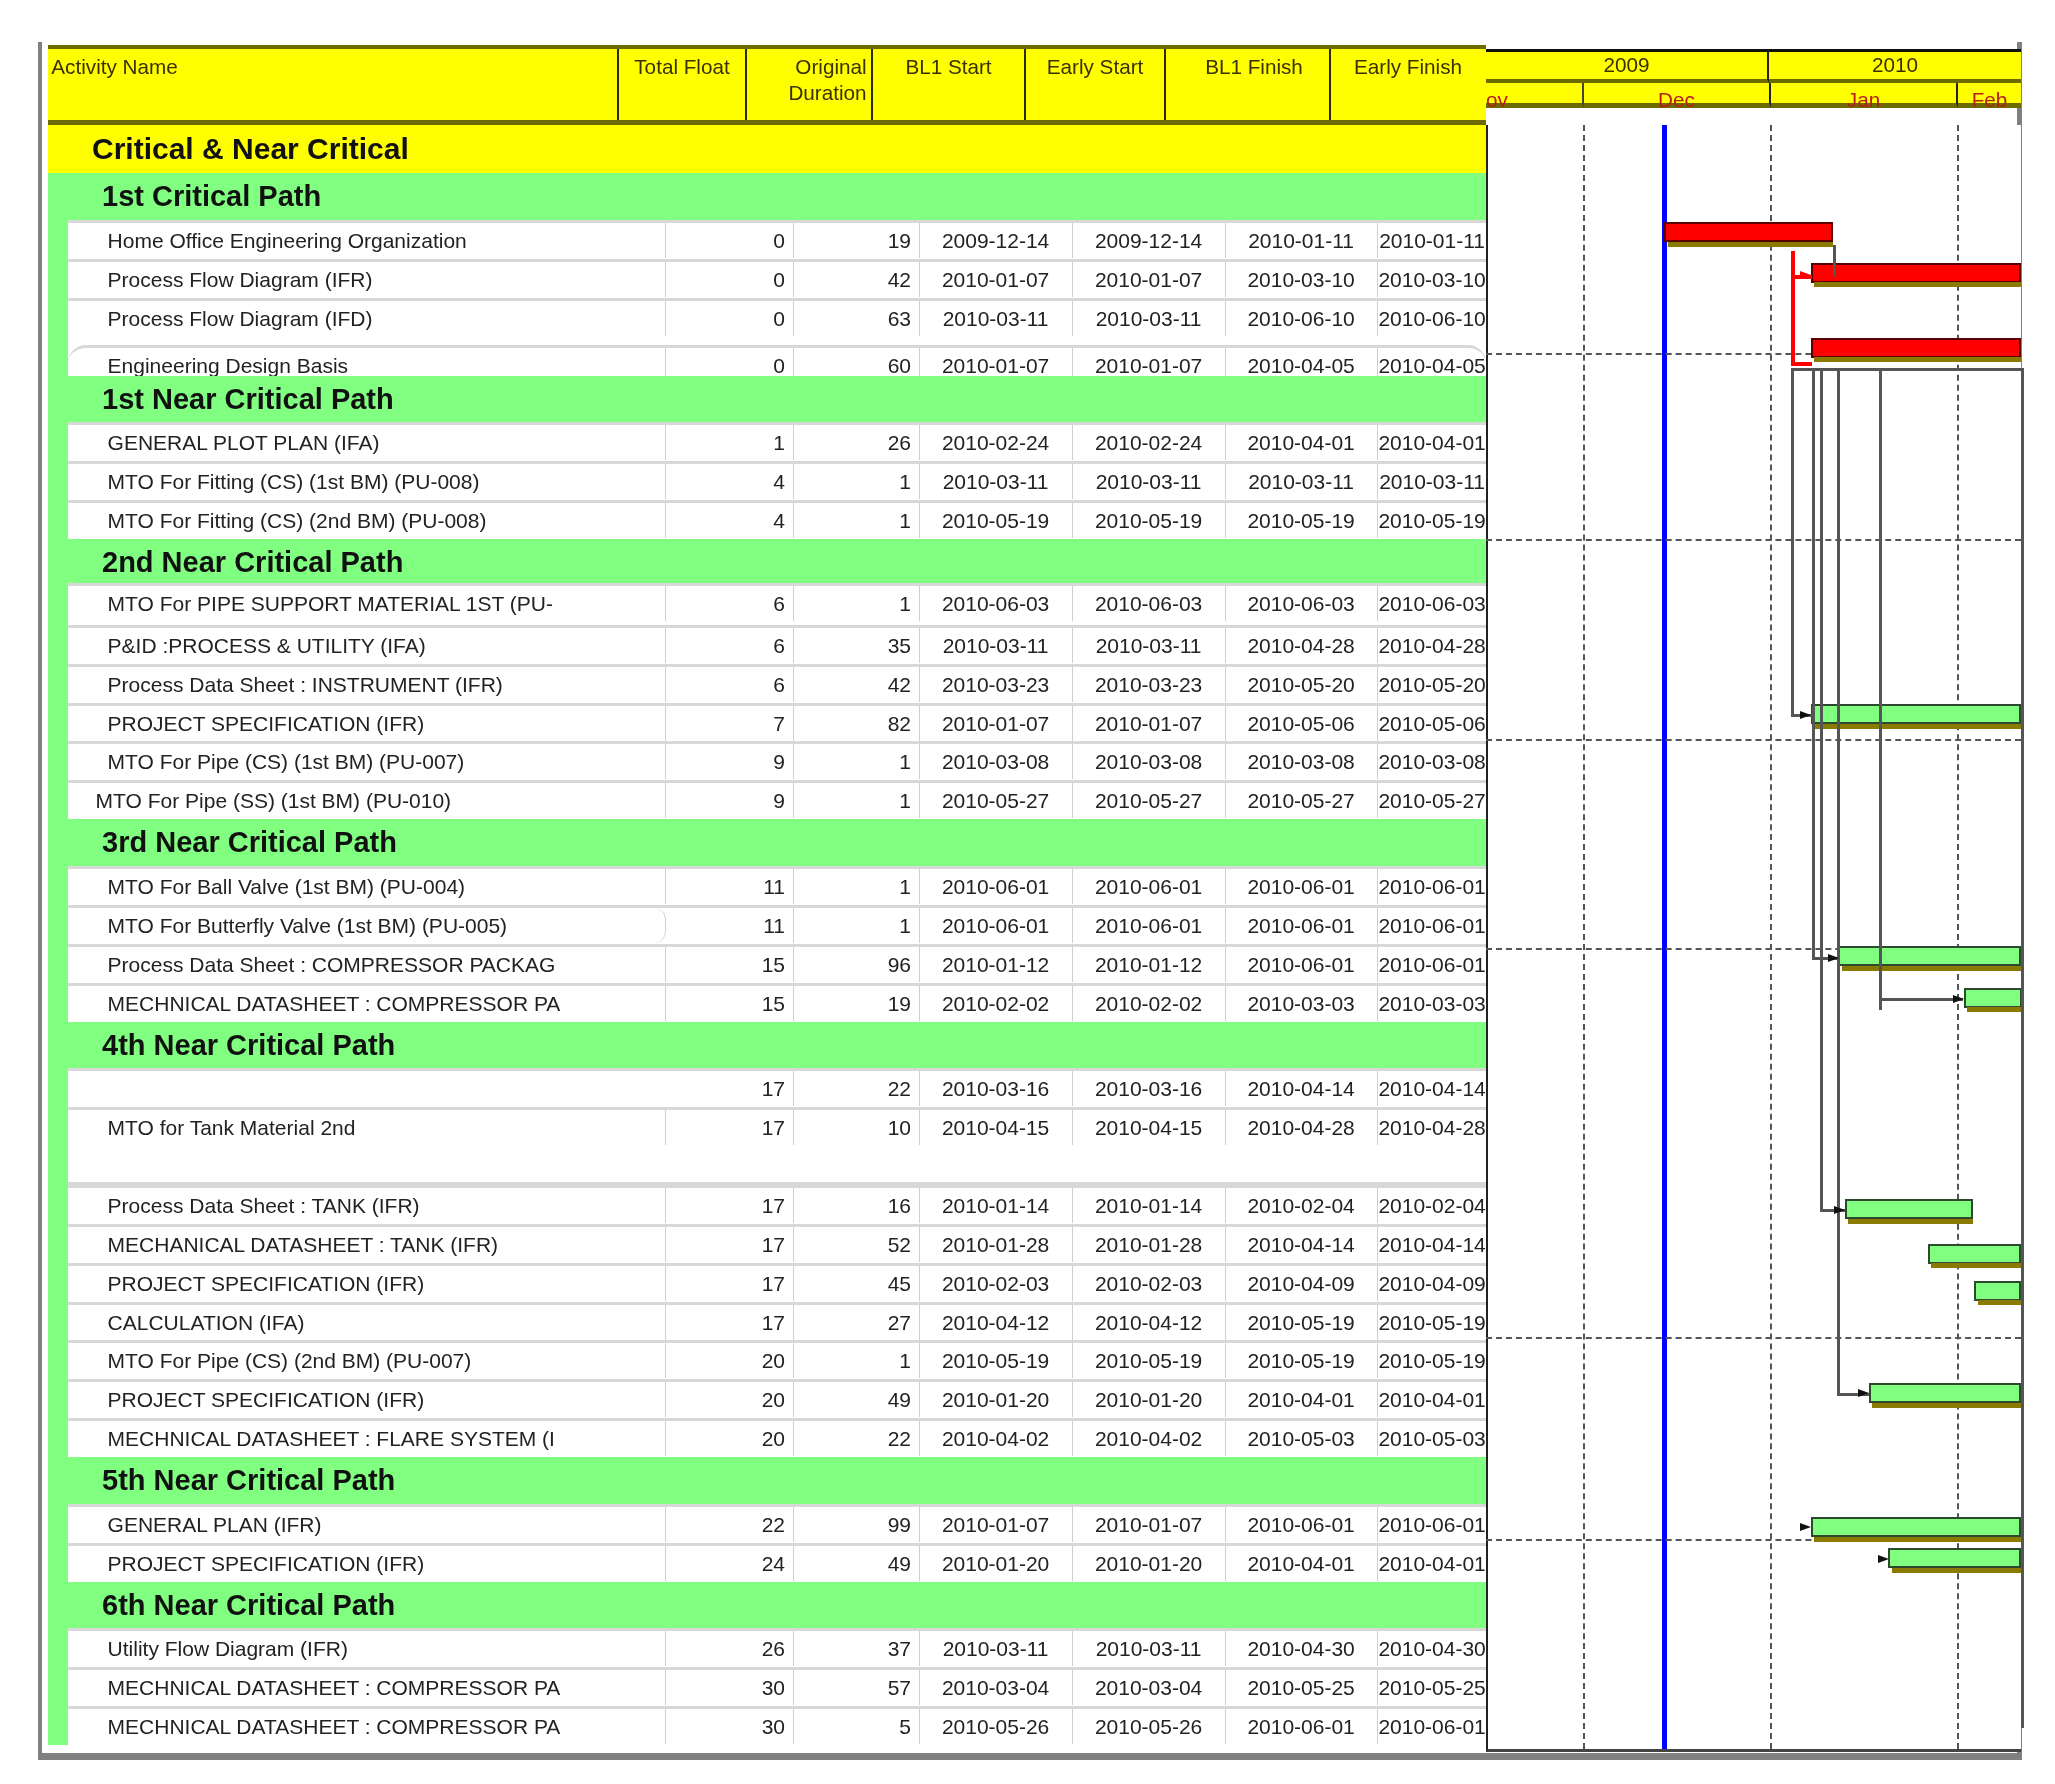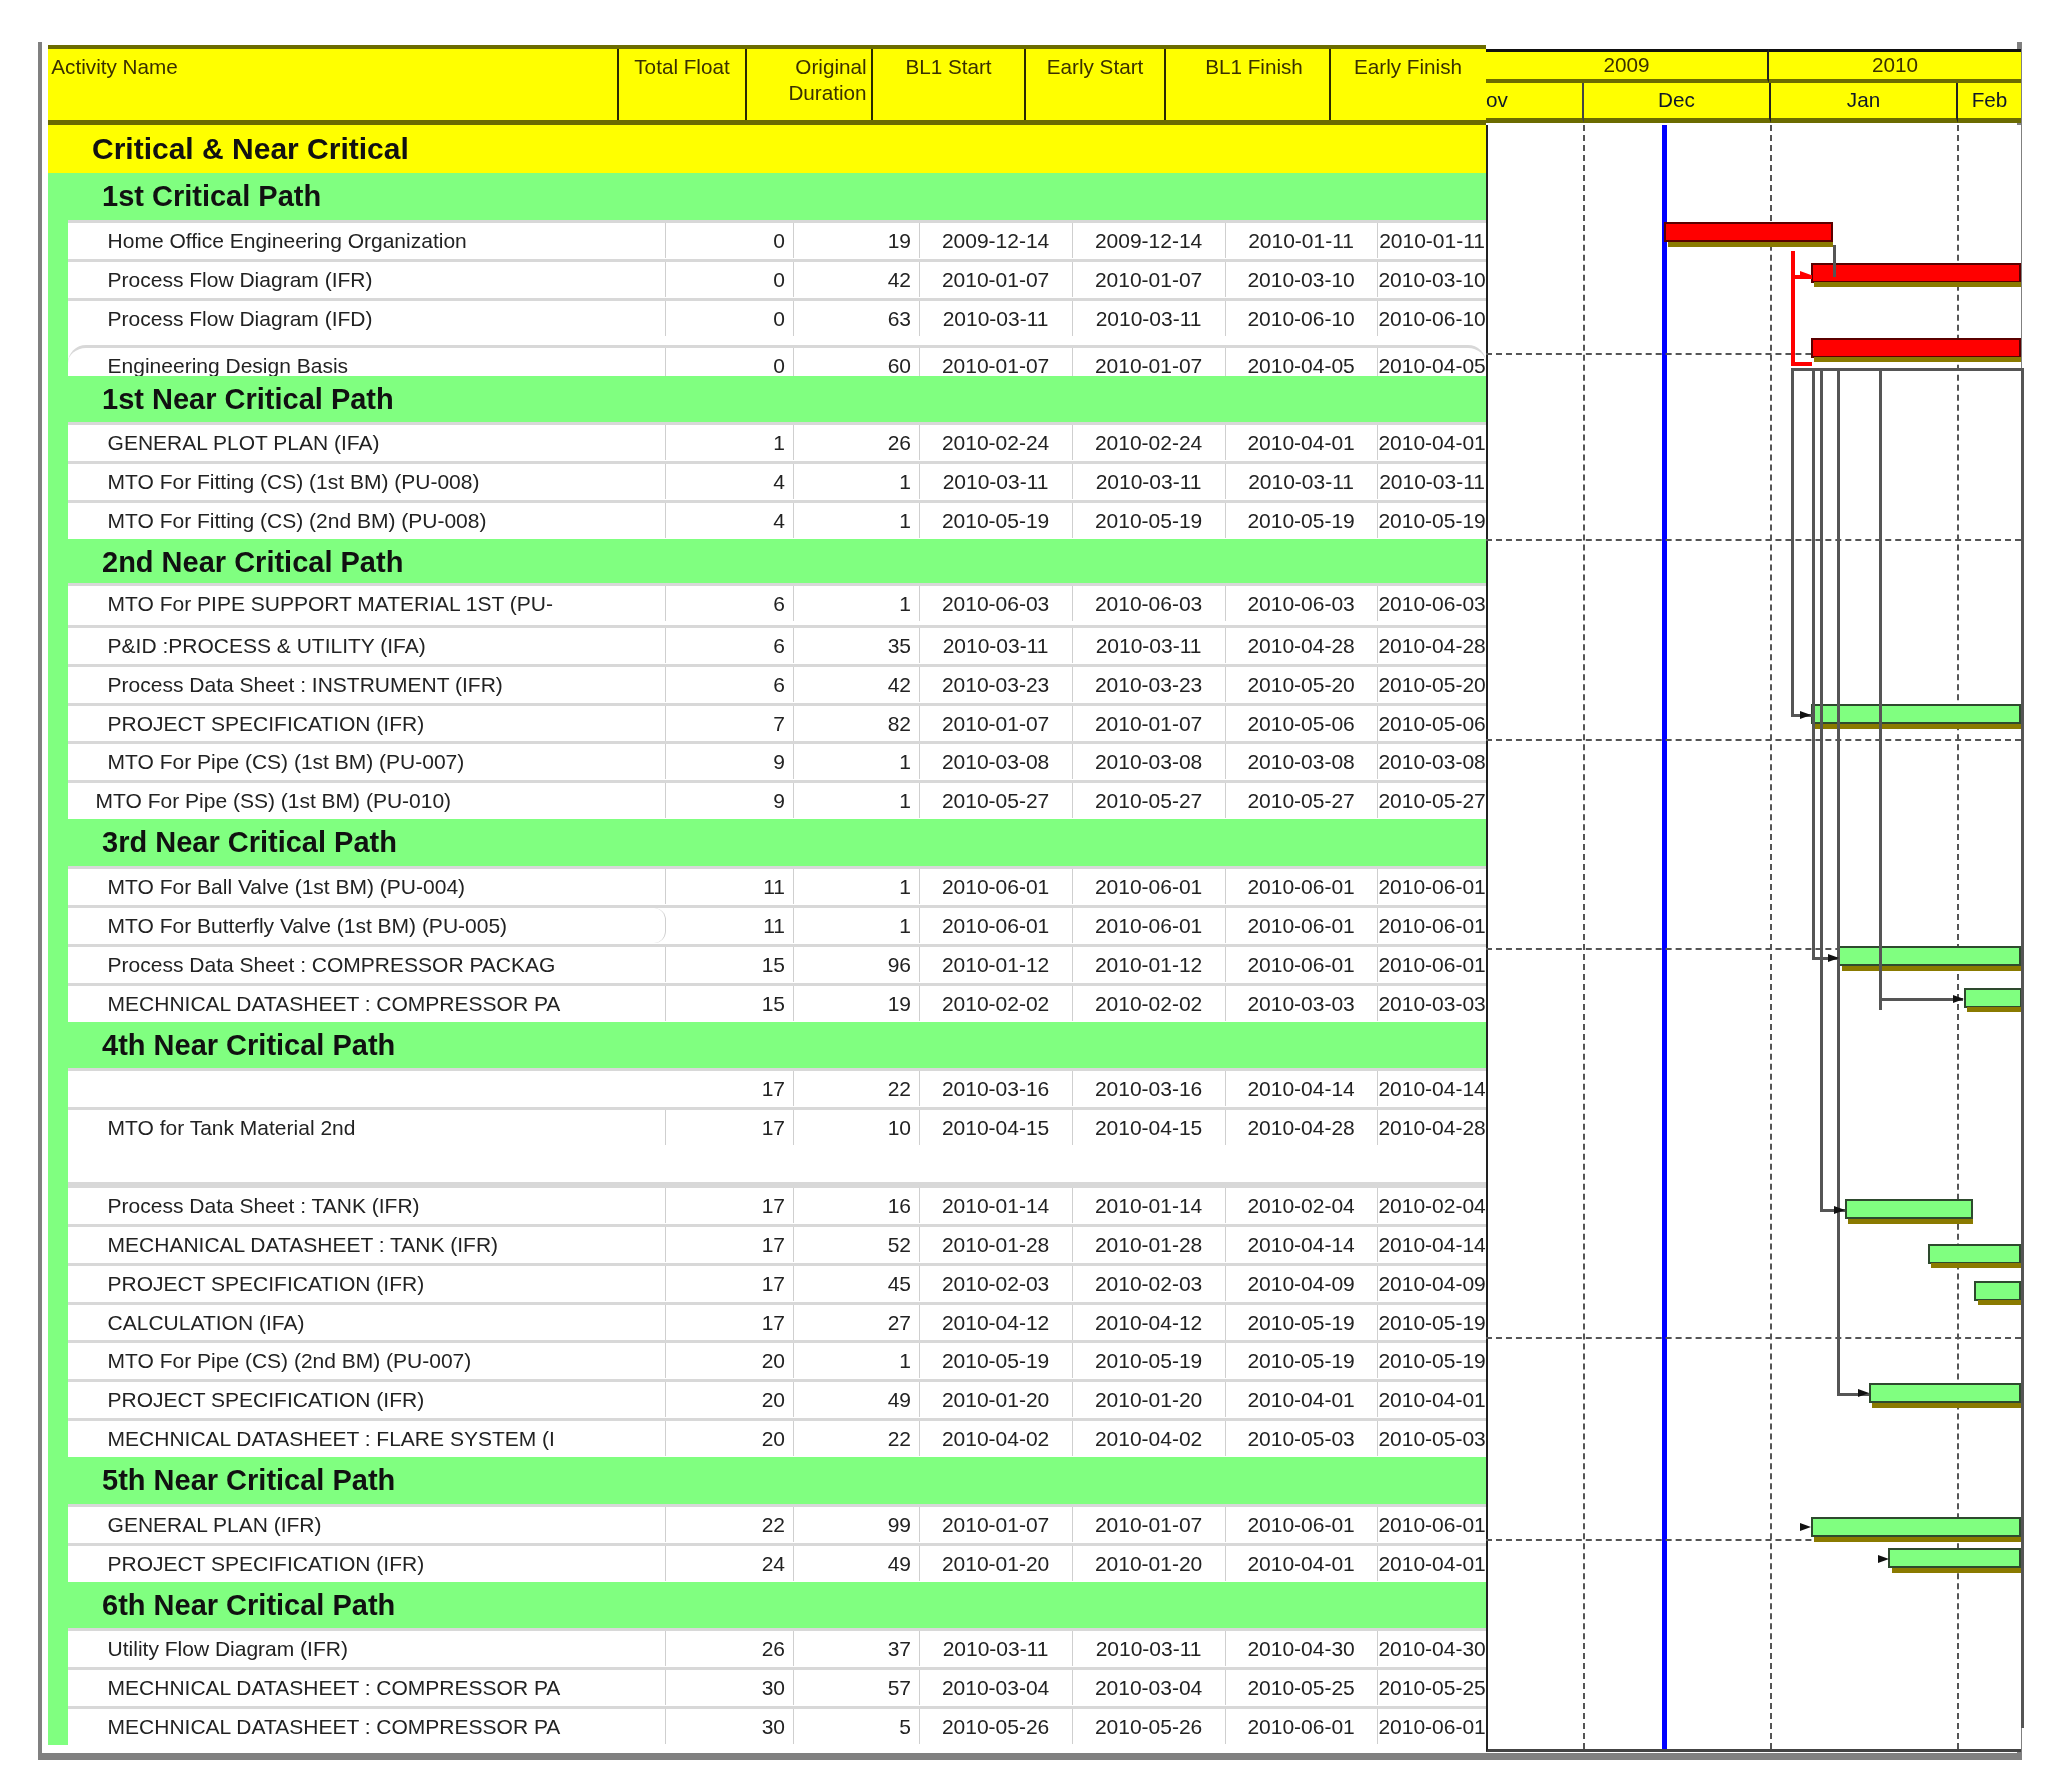--- a/index.html
+++ b/index.html
@@ -14,21 +14,21 @@
   .band-green { background:#80ff80; }
   .band-title { position:absolute; left:44px; font-weight:bold; font-size:30px; color:#111; white-space:nowrap; }
   .band-sub { position:absolute; left:54px; font-weight:bold; font-size:29px; color:#111; white-space:nowrap; }
   .row { position:absolute; left:19.6px; width:1418px; height:39px; background:#ffffff; border-top:3.3px solid #d8d8d8; box-sizing:border-box; }
   .cell { position:absolute; top:0; height:35px; line-height:35px; font-size:21px; color:#222; border-right:1.6px solid #cfcfcf; box-sizing:border-box; white-space:nowrap; overflow:hidden; }
   .cell.name { left:0; width:598px; padding-left:40px; }
   .cell.num { text-align:right; padding-right:7.6px; }
   .cell.date { text-align:center; }
   #gantt { position:absolute; left:1486px; top:45px; width:535px; height:1708px; }
   .g-hdr-year { position:absolute; top:4.4px; height:34px; background:#ffff00; border-top:3.3px solid #111; border-bottom:4.4px solid #6b6b00; box-sizing:border-box; text-align:center; font-size:20.7px; line-height:26px; color:#3a3000; }
-  .g-hdr-month { position:absolute; top:38px; height:40px; background:#ffff00; border-bottom:5.4px solid #6b6b00; box-sizing:border-box; text-align:center; font-size:20.7px; line-height:34px; color:#0f172a; }
+  .g-hdr-month { position:absolute; top:38px; height:25px; background:#ffff00; border-bottom:5.4px solid #6b6b00; box-sizing:border-box; text-align:center; font-size:20.7px; line-height:34px; color:#b91c1c; }
   .g-body { position:absolute; left:0; top:80px; width:535px; height:1627px; background:#fff; border-left:2.2px solid #222; border-bottom:3.3px solid #444; box-sizing:border-box; }
   .vgrid { position:absolute; top:80px; width:0; height:1624px; border-left:2.7px dashed #555; }
   .hgrid { position:absolute; left:0; width:535px; height:0; border-top:2.7px dashed #555; }
   .dataline { position:absolute; top:80px; width:5.4px; height:1624px; background:#0000ff; }
   .bar { position:absolute; height:19.6px; box-sizing:border-box; border:2.2px solid #333; }
   .bar.red { background:#ff0000; border-color:#5a0000; }
   .bar.green { background:#80ff80; border-color:#2e4a2e; }
   .bl { position:absolute; height:5.4px; background:#8a7a00; }
   .link { position:absolute; background:#555; }
   .link.red { background:#ff0000; }

